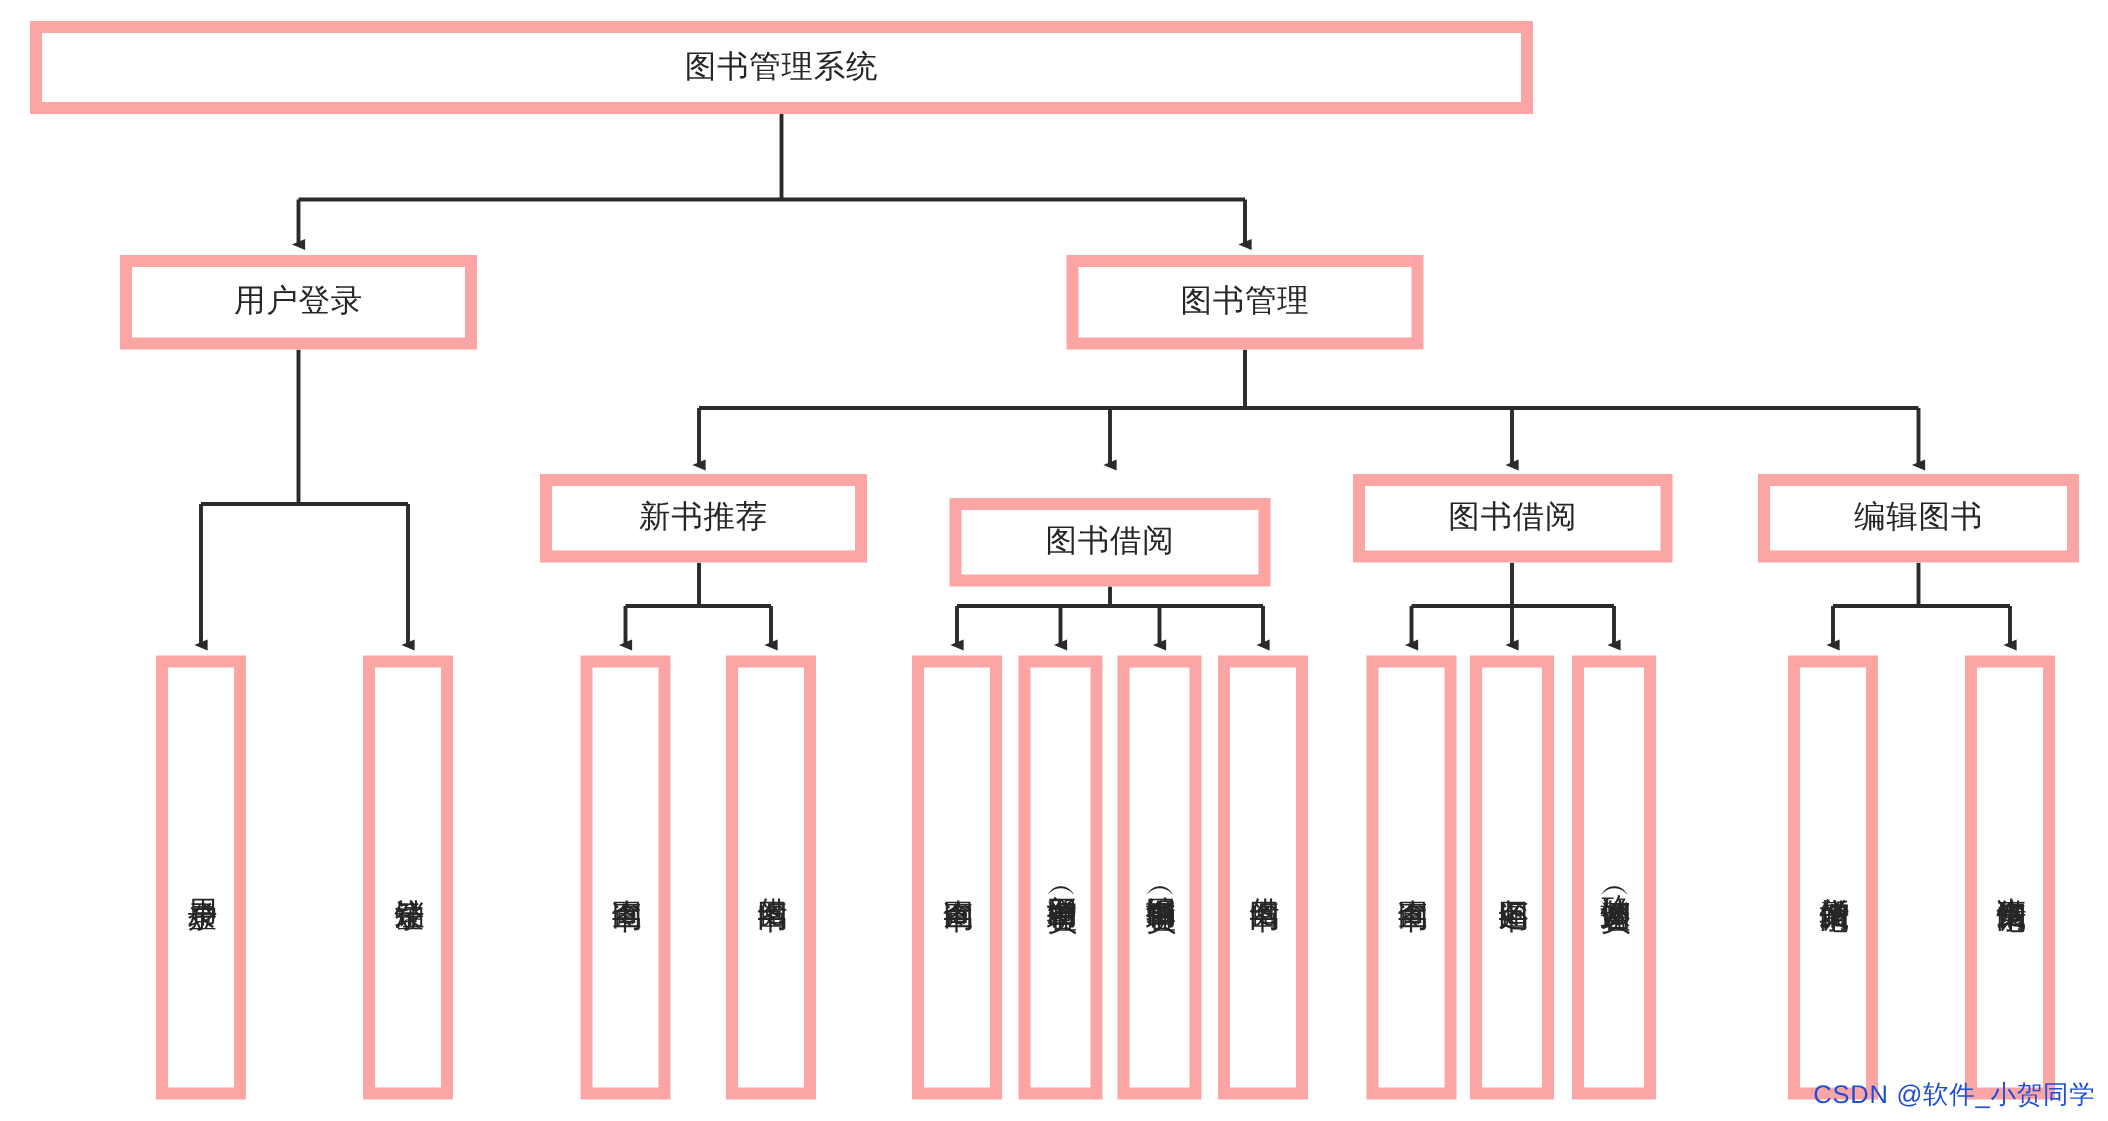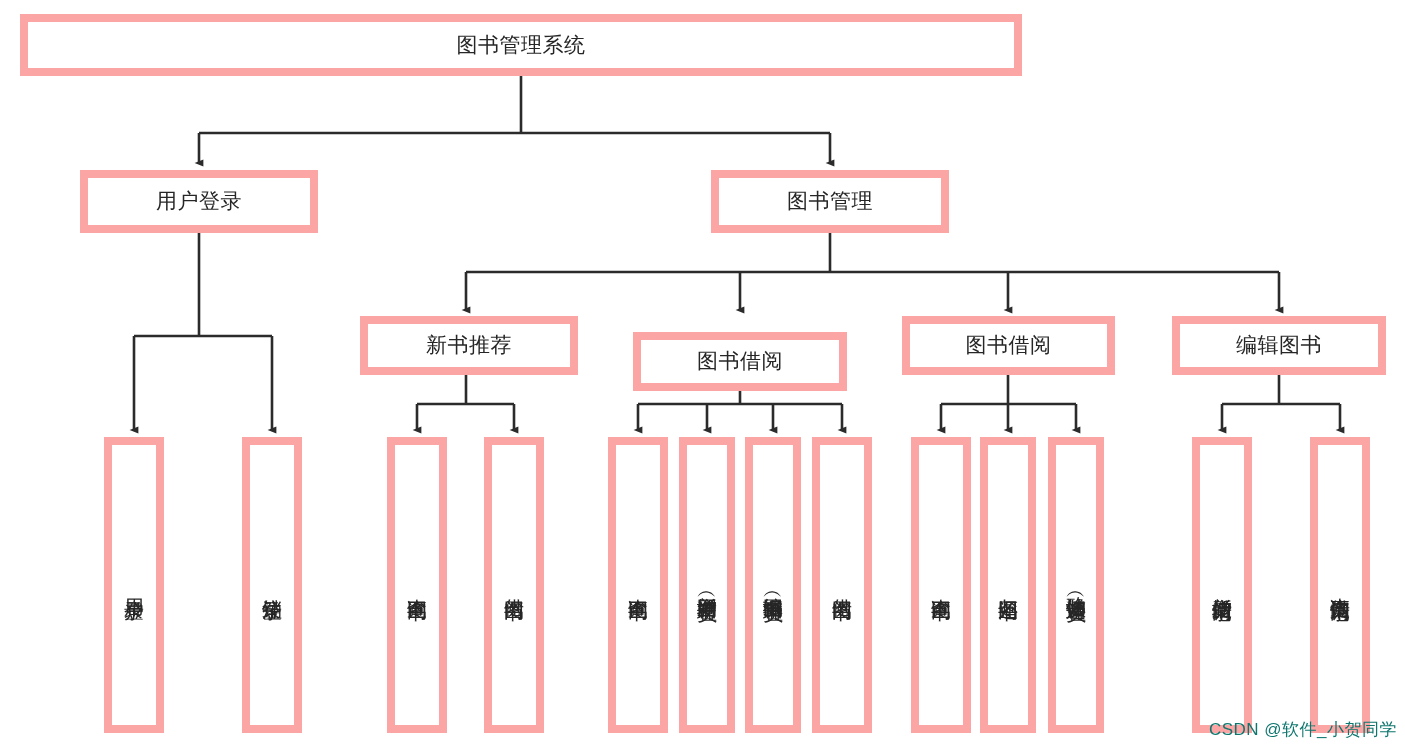--- a/index.html
+++ b/index.html
@@ -62,21 +62,21 @@
     font-size: 20px;
     line-height: 1.05;
     letter-spacing: 1px;
     max-height: 272px;
   }
   #watermark {
     position: absolute;
     right: 8px;
     bottom: 6px;
     font-size: 17px;
-    color: #0f766e;
+    color: #1d4ed8;
     letter-spacing: 0.5px;
     white-space: nowrap;
   }
 </style>
 </head>
 <body>
 
 <div id="canvas">
 
   <svg class="wires" viewBox="0 0 1405 747" xmlns="http://www.w3.org/2000/svg">

